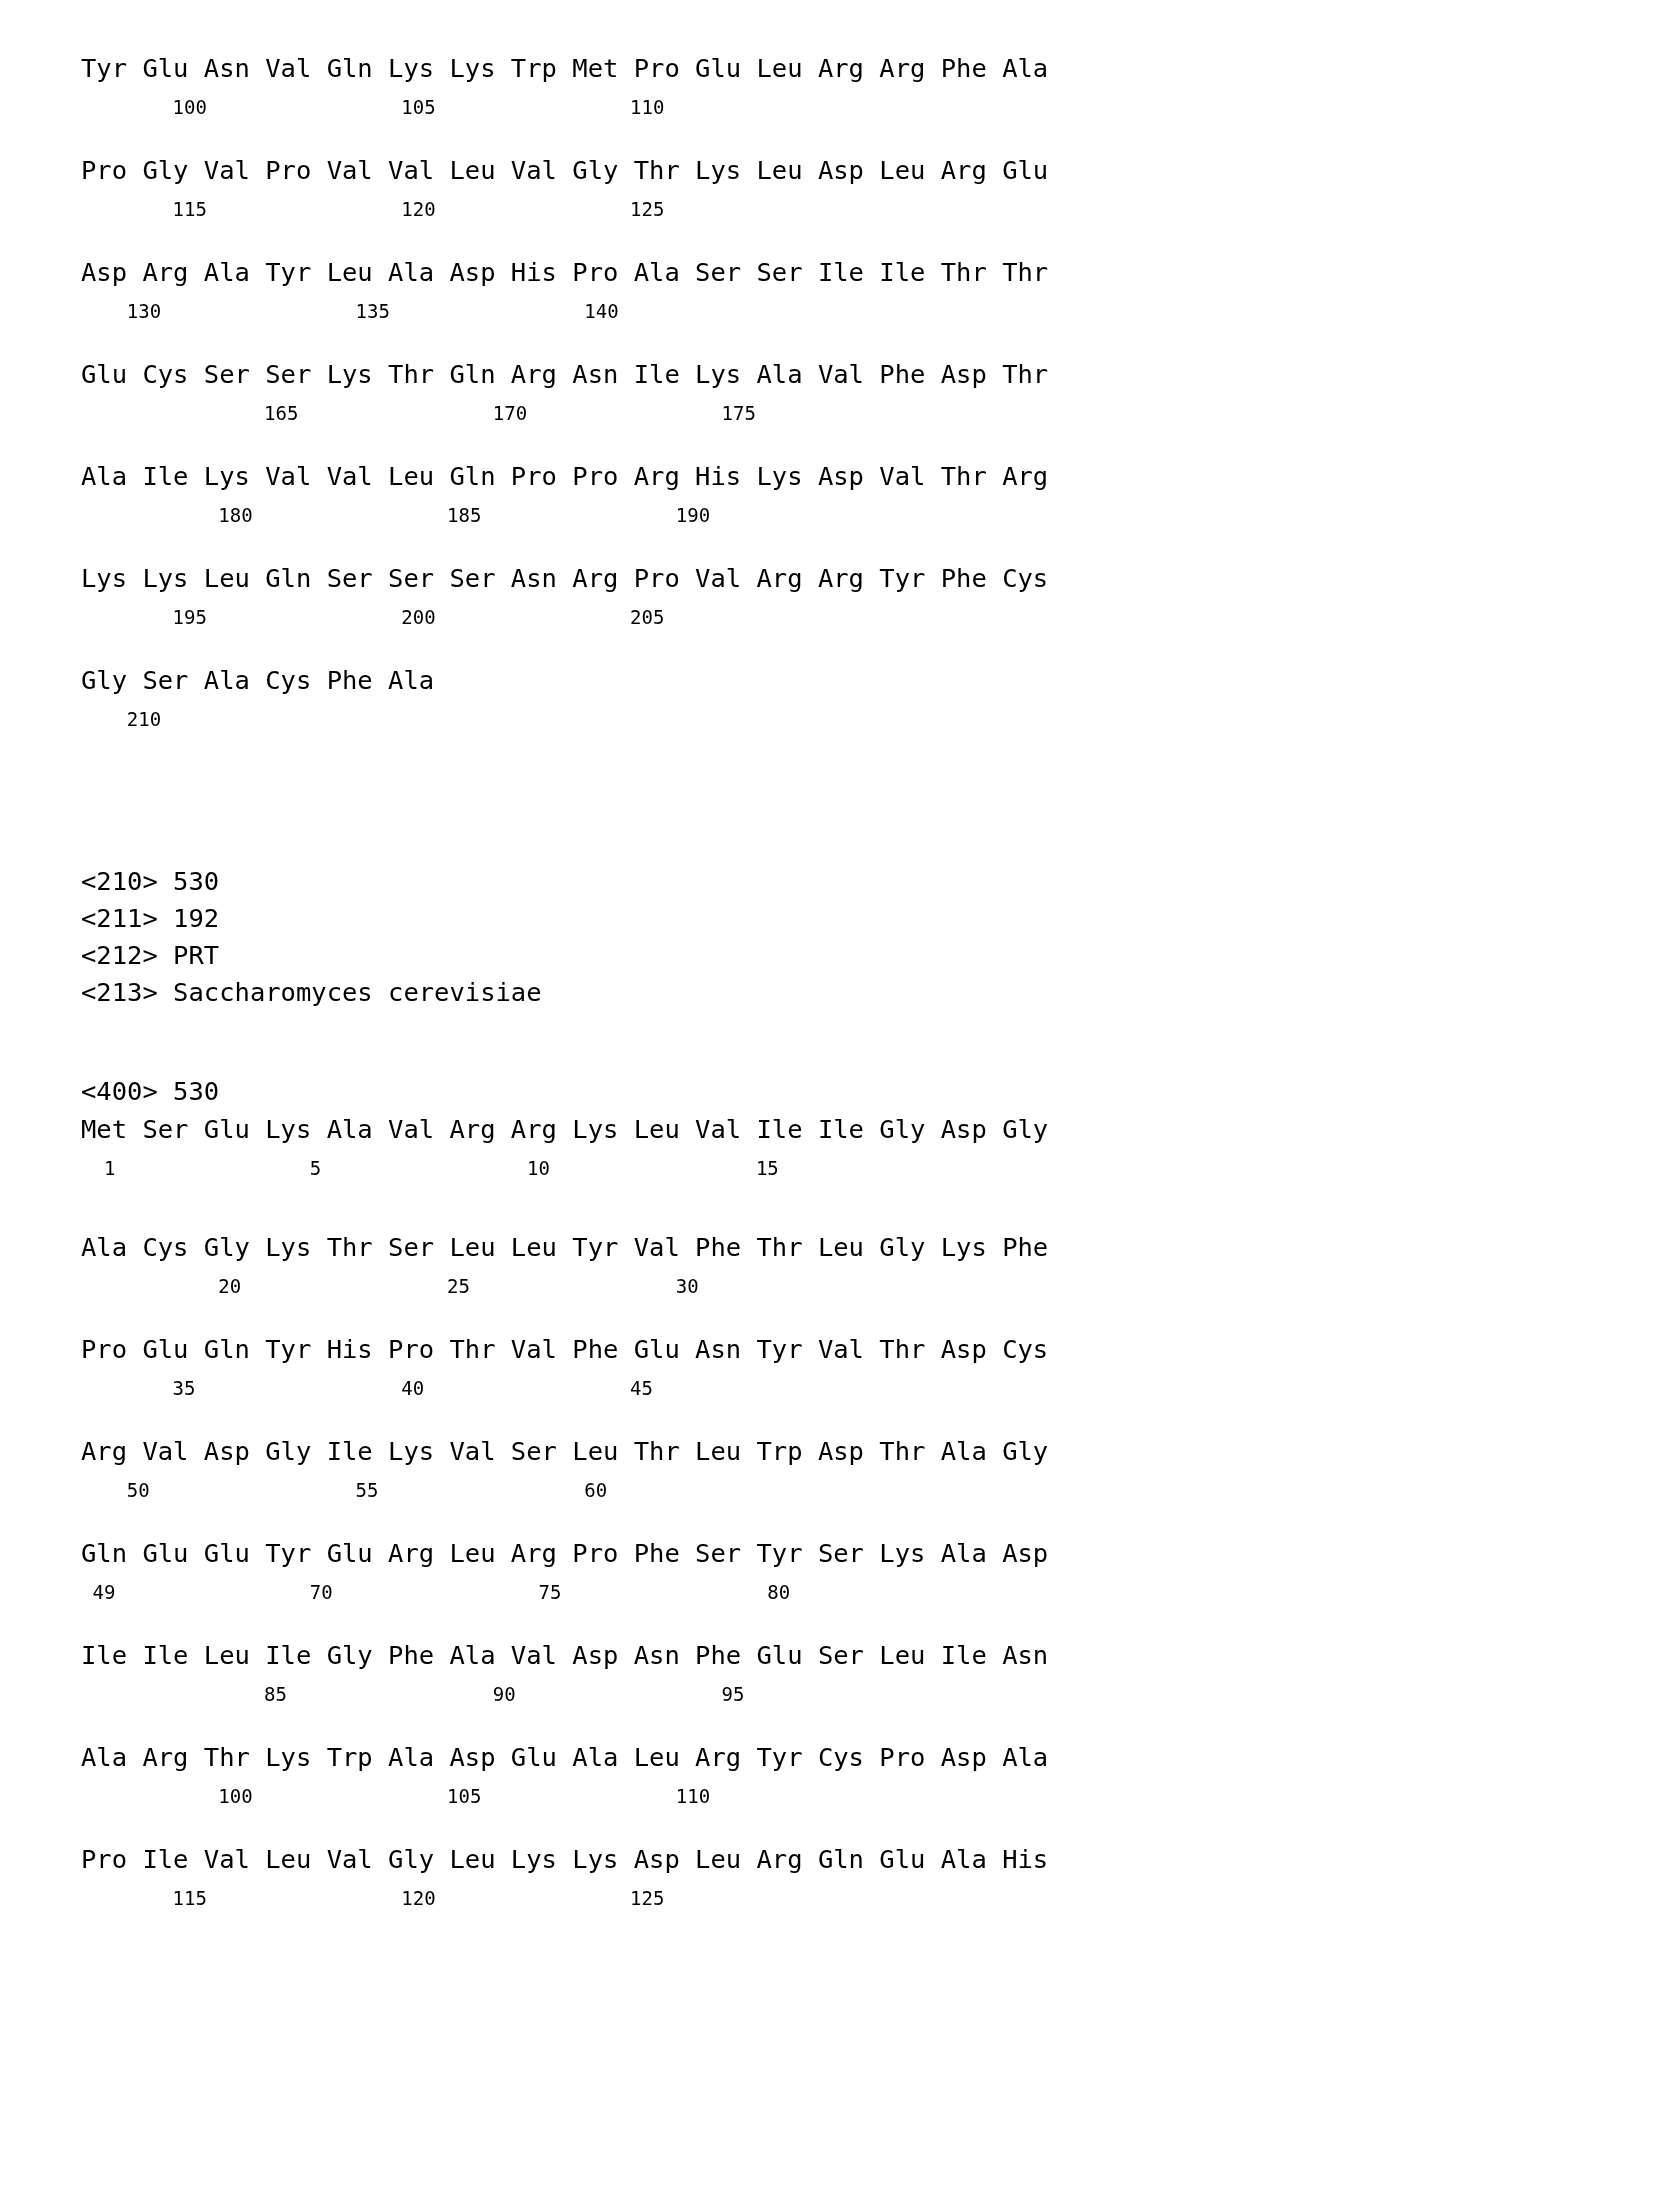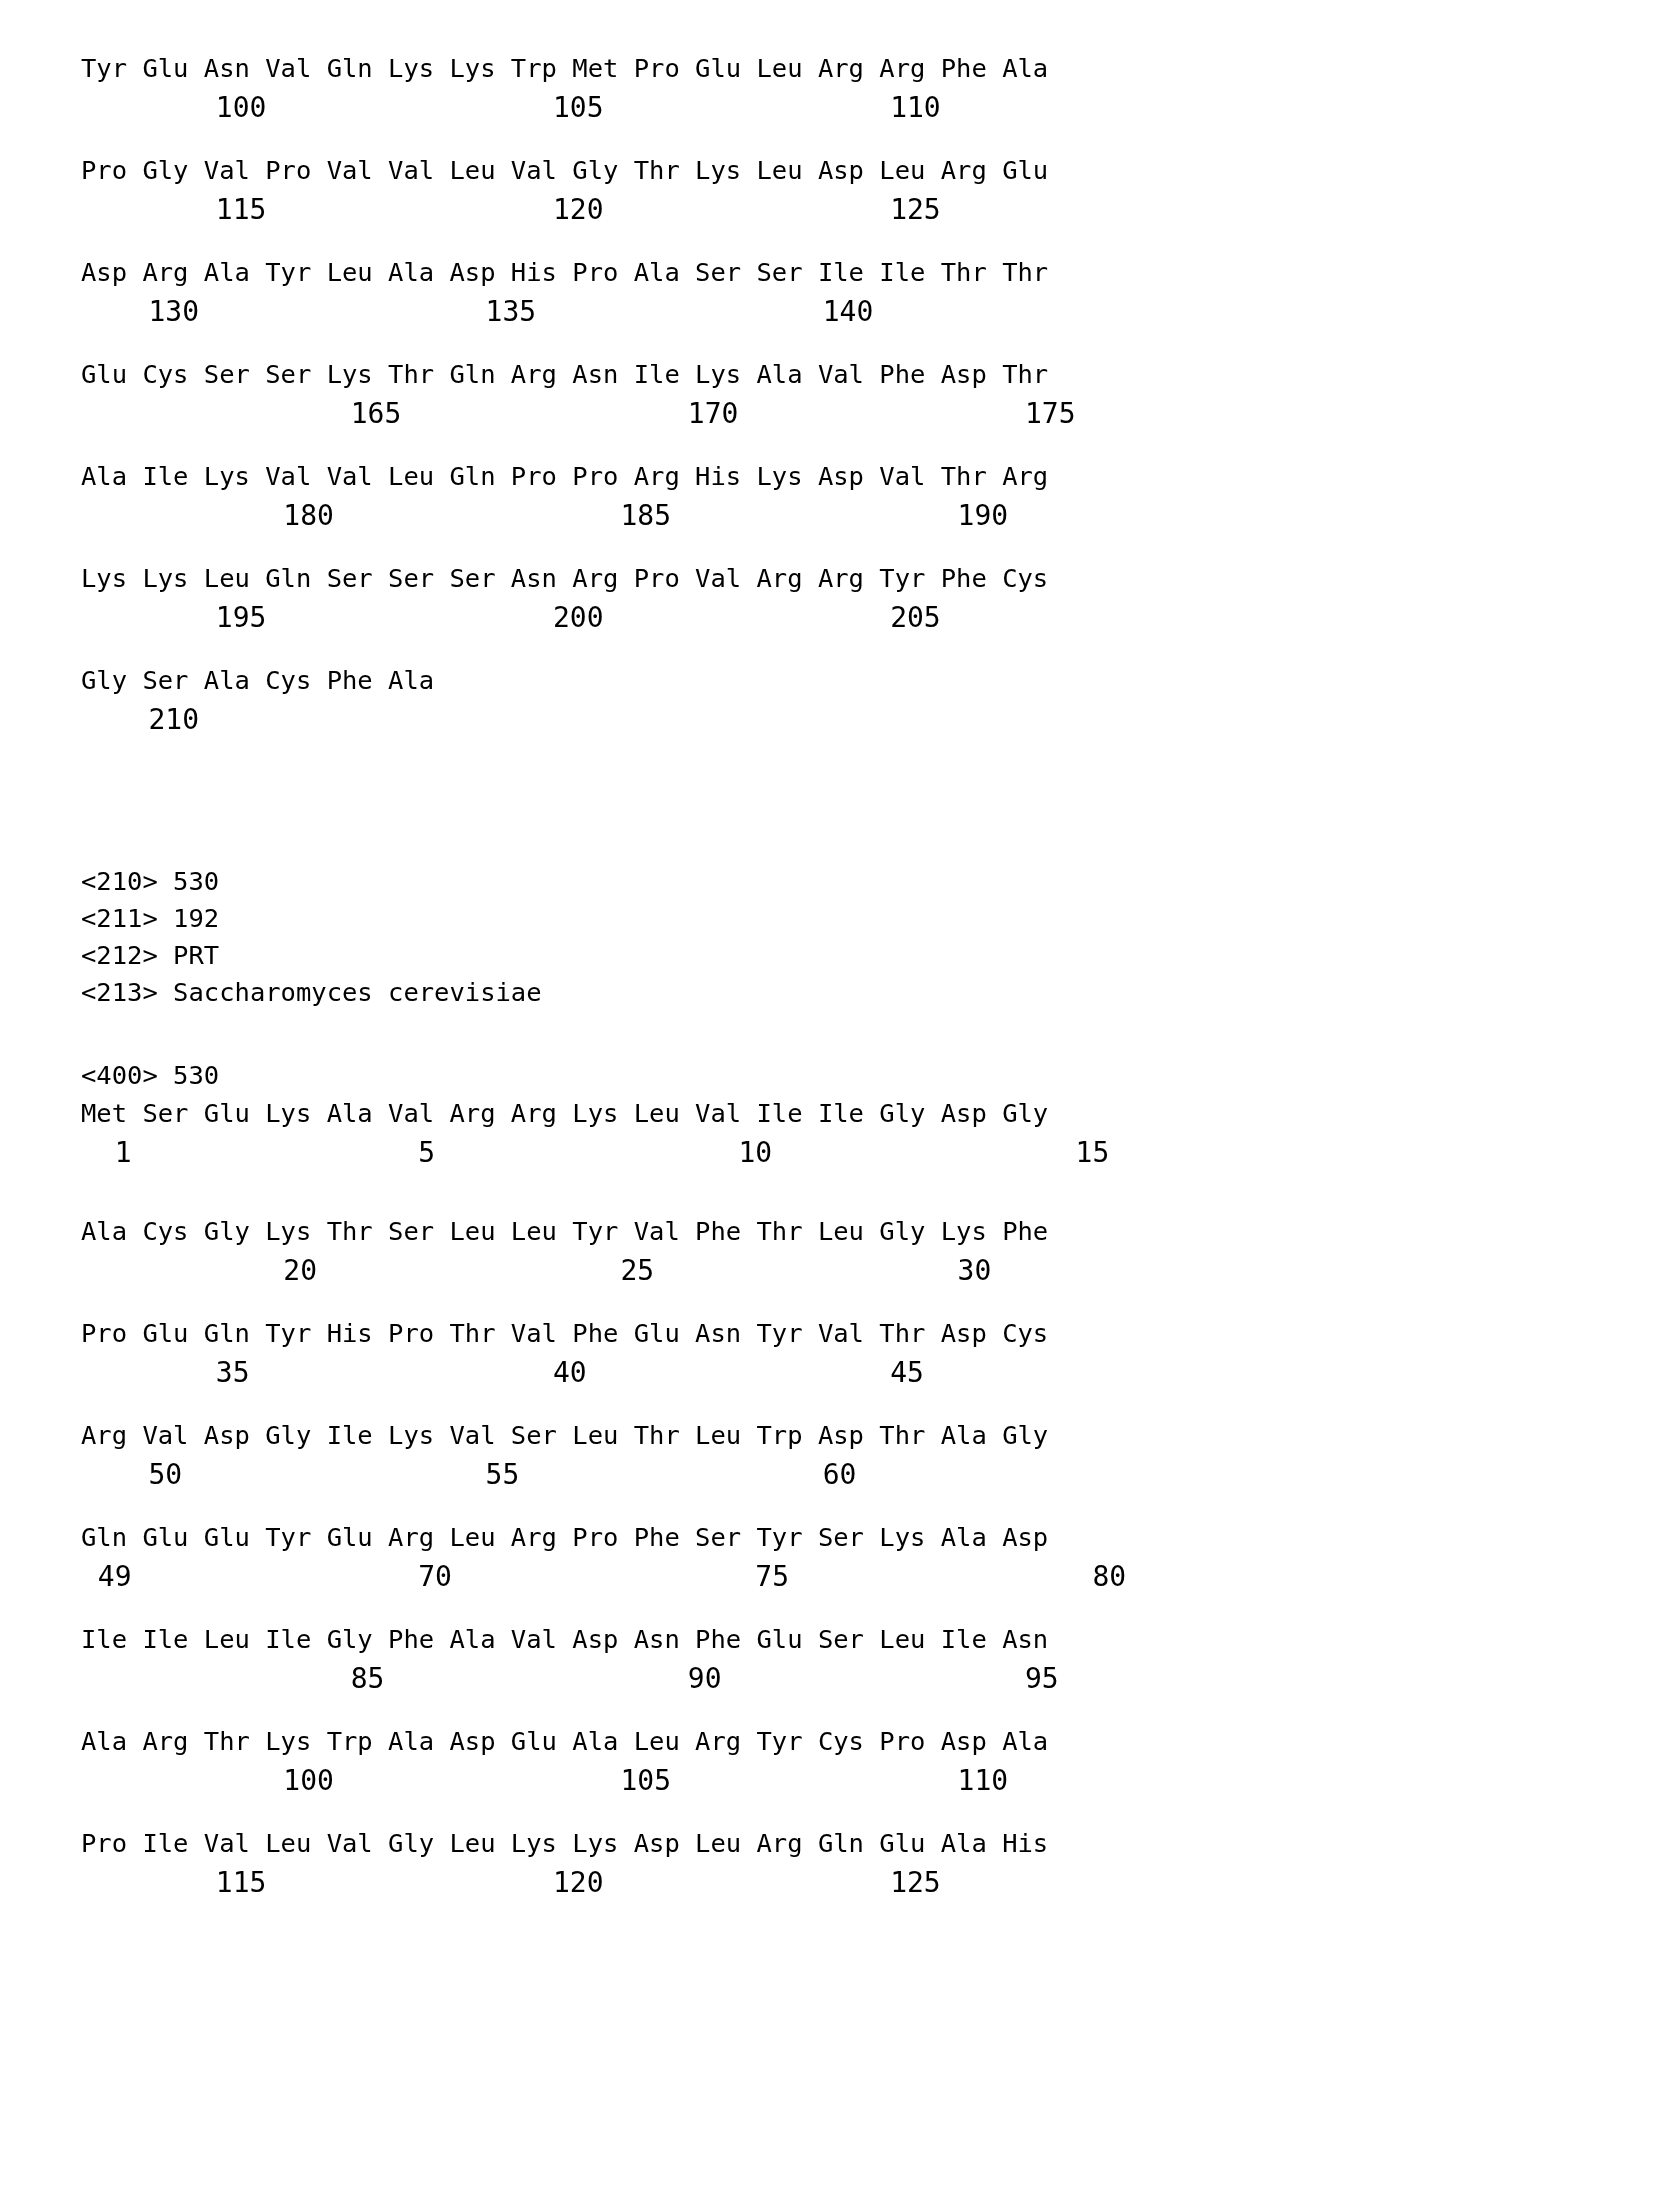--- a/index.html
+++ b/index.html
@@ -32,27 +32,27 @@
   .seq-row {
     display: block;
     white-space: pre;
     font-size: 25.5px;
     line-height: 39px;
     letter-spacing: 0px;
   }
   .num-row {
     display: block;
     white-space: pre;
-    font-size: 28px;
+    font-size: 19px;
     line-height: 39px;
     letter-spacing: 0px;
   }
   .meta-block {
     margin-top: 51px;
-    margin-bottom: 17px;
+    margin-bottom: 33px;
   }
   .meta-line {
     display: block;
     white-space: pre;
     font-size: 25.5px;
     line-height: 37px;
   }
   .gap-lg { height: 49px; }
   .gap-md { height: 29px; }
   .seq-start {

